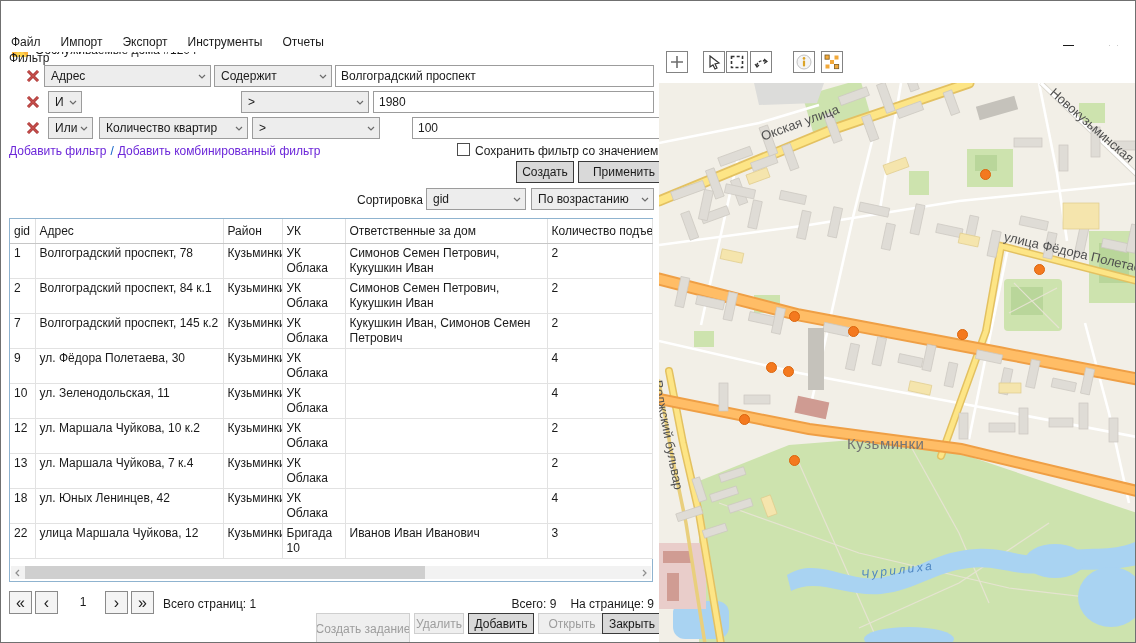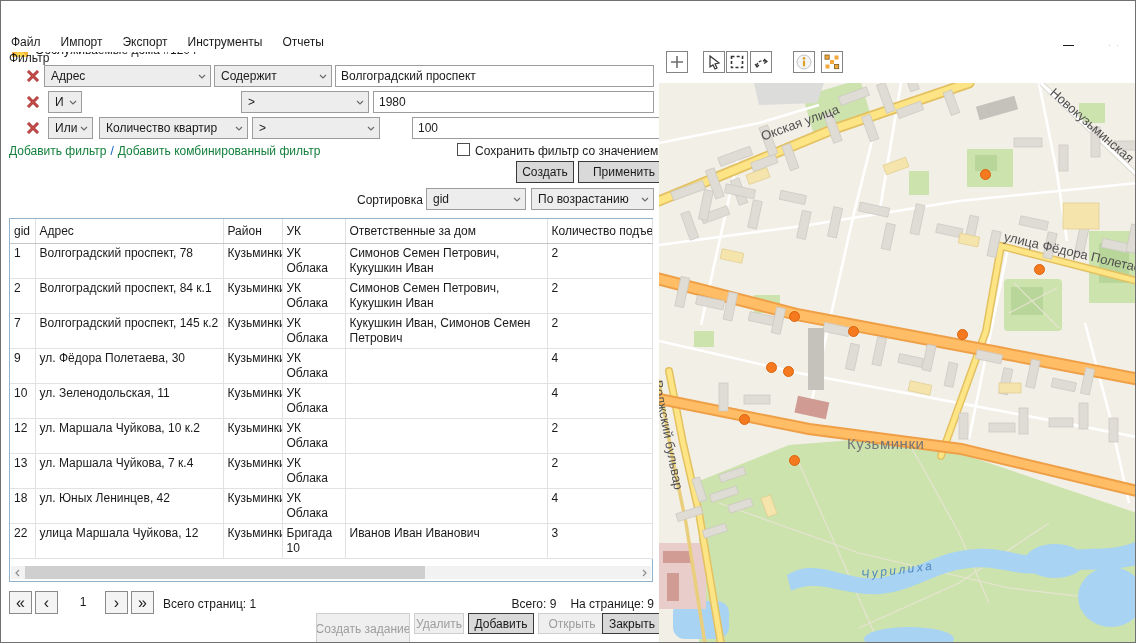--- a/index.html
+++ b/index.html
@@ -22,21 +22,21 @@
 
   
   .section-label{position:absolute;left:8px;top:50px;text-align:center;}
   .xbtn{position:absolute;left:25px;width:14px;height:14px;}
   .combo{position:absolute;height:22px;box-sizing:border-box;background:#ededed;border:1px solid #9c9c9c;
     display:flex;align-items:center;padding:0 16px 0 6px;white-space:nowrap;overflow:hidden;}
   .combo .chev{position:absolute;right:4px;top:8px;}
   .tinput{position:absolute;height:22px;box-sizing:border-box;border:1px solid #9c9c9c;padding:0 5px;
     font-family:"Liberation Sans",sans-serif;font-size:12px;color:#1a1a1a;background:#fff;}
   .links{position:absolute;left:8px;top:143px;white-space:nowrap;}
-  .link{color:#15803d;cursor:pointer;text-decoration:none;text-align:center;}
+  .link{color:#6d28d9;cursor:pointer;text-decoration:none;text-align:center;}
   .slash{color:#0b5ec6;padding:0 4px;}
   .checkbox{position:absolute;left:456px;top:142px;width:13px;height:13px;border:1px solid #4d4d4d;background:#fff;box-sizing:border-box;}
   .chk-label{position:absolute;left:474px;top:143px;white-space:nowrap;}
   .btn{position:absolute;height:22px;box-sizing:border-box;background:#d9d9d9;border:1px solid #3a3a3a;
     display:flex;align-items:center;justify-content:center;white-space:nowrap;overflow:hidden;cursor:default;}
   .btn.disabled{background:#efefef;border-color:#cfcfcf;color:#9d9d9d;}
 
   
   .sort-label{position:absolute;left:356px;top:192px;}
 

